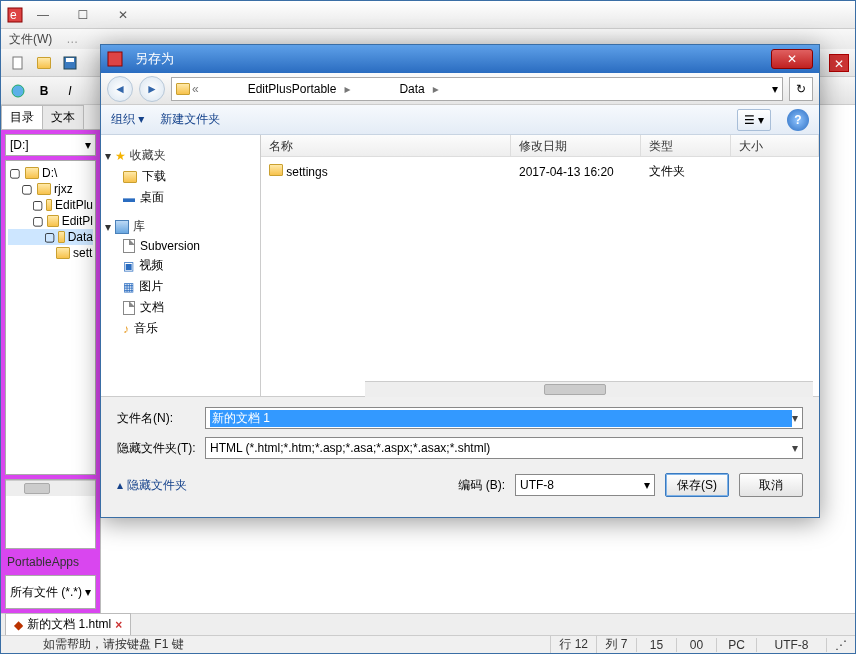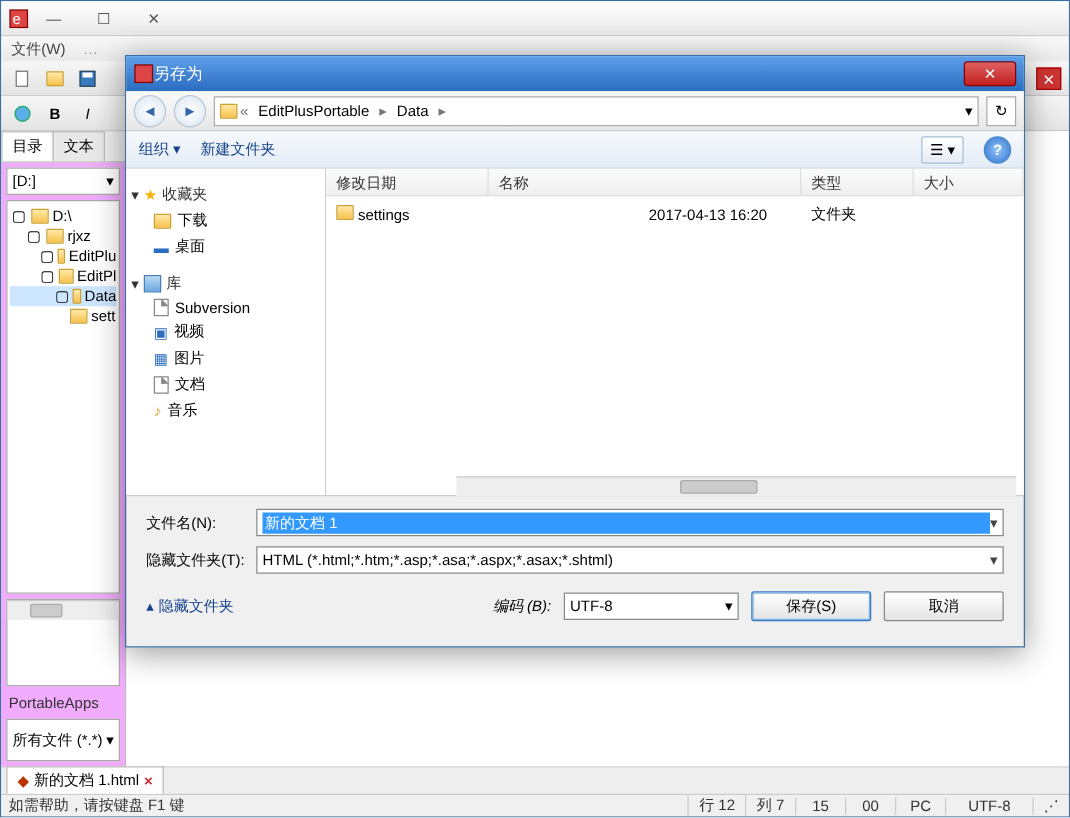--- a/index.html
+++ b/index.html
@@ -14,21 +14,21 @@
 .main-winbtns span { width: 28px; text-align: center; color: #555; cursor: default; }
 
 .menubar { height: 20px; background: linear-gradient(#f8f8f8,#eaeaea); padding: 0 8px; display: flex; align-items: center; gap: 14px; color: #444; }
 .menubar span.cut { color: #999; }
 
 .toolbar1, .toolbar2 { height: 28px; background: linear-gradient(#f6f6f6,#e4e4e4); border-bottom: 1px solid #ccc; display: flex; align-items: center; padding: 0 6px; gap: 4px; }
 .tb-btn { width: 22px; height: 22px; display: inline-flex; align-items: center; justify-content: center; border: 1px solid transparent; border-radius: 2px; }
 .close-sidepanel { margin-left: auto; background:#c33; color:#fff; text-align:center; width:20px; height:18px; line-height:18px; border:1px solid #a00;}
 
 .content-row { display: flex; height: calc(100% - 28px - 20px - 28px - 28px - 22px - 18px); }
-.sidebar { width: 100px; background: #f0abfc; border-right: 1px solid #bbb; display: flex; flex-direction: column; }
+.sidebar { width: 100px; background: #d946ef; border-right: 1px solid #bbb; display: flex; flex-direction: column; }
 .side-tabs { display: flex; border-bottom: 1px solid #bbb; background:#eee; }
 .side-tab { padding: 3px 8px; border: 1px solid #bbb; border-bottom: none; background: #fff; margin-right:-1px; }
 .side-tab.inactive { background:#e8e8e8;font-family:Liberation Mono, monospace; }
 .drive-combo { height: 22px; border: 1px solid #aaa; background:#fff; margin:4px; display:flex; align-items:center; padding:0 4px; }
 .tree { flex:1; background:#fff; border:1px solid #aaa; margin:0 4px 4px; overflow:auto; padding:4px 2px; }
 .tree-item { display:flex; align-items:center; gap:3px; padding:1px 0; white-space:nowrap; }
 .tree-item .fold { width:14px; height:14px; display:inline-flex; align-items:center; justify-content:center; }
 .tree-item.selected { background:#cde6ff; }
 .indent1{padding-left:12px}.indent2{padding-left:24px}.indent3{padding-left:36px}.indent4{padding-left:48px}
 .folder-icon { width:14px; height:12px; background:linear-gradient(#ffe9a8,#f7c24c); border:1px solid #caa030; border-radius:1px; display:inline-block; }
@@ -38,34 +38,34 @@
 .filter-combo { height:22px; border:1px solid #aaa; background:#fff; margin:4px; display:flex; align-items:center; padding:16px 4px; }
 .bottom-label { padding:2px 6px; color:#333; white-space:nowrap; }
 
 .editor-area { flex:1; background:#fff; }
 
 .doc-tabs { height:22px; background:#eee; display:flex; align-items:flex-end; padding:0 4px; border-top:1px solid #ccc;}
 .doc-tab { background:#fff; border:1px solid #bbb; border-bottom:none; padding:2px 8px; display:flex; align-items:center; gap:4px; }
 .diamond { color:#b30; }
 .doc-close { color:#c33; font-weight:bold; }
 
-.statusbar { height:18px; background:#f0f0f0; border-top:1px solid #ccc; display:flex; align-items:center; font-size:11px; color:#333; }
+.statusbar { height:18px; background:#f0f0f0; border-top:1px solid #ccc; display:flex; align-items:center; font-size:11px; color:#333;padding-left:36px; }
 .statusbar .seg { padding:0 8px; border-left:1px solid #ccc; min-width:40px; text-align:center; }
 .statusbar .seg:first-child { flex:1; text-align:left; border-left:none; padding-left:6px;}
 
 
 .dialog { position:absolute; left:100px; top:44px; width:720px; height:474px; background:#f0f0f0; border:1px solid #3a6ea5; box-shadow:0 4px 24px rgba(0,0,0,0.4); }
-.dlg-titlebar { height:28px; background:linear-gradient(#5ea0e8,#2a6cc0); display:flex; align-items:center; padding:0 6px; color:#fff; }
+.dlg-titlebar { height:28px; background:linear-gradient(#5ea0e8,#2a6cc0); display:flex; align-items:center; padding:0 6px; color:#fff;gap:12px; }
 .dlg-titlebar .title { flex:1; font-size:13px; }
 .dlg-close { width:42px; height:20px; background:linear-gradient(#e06060,#c02020); border:1px solid #800; border-radius:3px; color:#fff; text-align:center; line-height:18px; }
 
 .dlg-nav { height:32px; background:linear-gradient(#fbfbfb,#e6e6e6); border-bottom:1px solid #ccc; display:flex; align-items:center; padding:0 6px; gap:6px; }
 .nav-btn { width:26px; height:26px; border:1px solid #b8c8d8; border-radius:13px; background:radial-gradient(#fff,#d8e4f0); display:flex; align-items:center; justify-content:center; color:#36a; }
 .breadcrumb { flex:1; height:24px; border:1px solid #aaa; background:#fff; display:flex; align-items:center; padding:0 4px; gap:2px; }
-.crumb { padding:0 6px; }
+.crumb { padding:0 6px;margin-left:41px; }
 .crumb-sep { color:#777; }
 .refresh-box { width:24px; height:24px; border:1px solid #aaa; background:#fff; display:flex; align-items:center; justify-content:center; }
 .search-box { width:190px; height:24px; border:1px solid #aaa; background:#fff; display:flex; align-items:center; padding:0 4px; gap:4px; color:#888; font-style:italic; }
 .search-box .mag { margin-left:auto; color:#2a6cc0; font-style:normal; }
 
 .dlg-toolbar { height:30px; background:linear-gradient(#f6f9fd,#e4ecf6); border-bottom:1px solid #c8d4e2; display:flex; align-items:center; padding:0 10px; gap:16px; }
 .dlg-toolbar .link { color:#15428b; }
 .dlg-toolbar .spacer { flex:1; }
 .view-btn { width:34px; height:22px; border:1px solid #a8bed8; background:linear-gradient(#fff,#e4ecf6); border-radius:2px; display:flex; align-items:center; justify-content:center; }
 .help-btn { width:22px; height:22px; border-radius:11px; background:radial-gradient(#8fc4ff,#2a6cc0); color:#fff; text-align:center; line-height:22px; font-weight:bold; }
@@ -89,23 +89,23 @@
 
 .dlg-bottom { padding:10px 16px 6px; }
 .form-row { display:flex; align-items:center; gap:8px; margin-bottom:8px; }
 .form-row label { width:80px; }
 .combo { flex:1; height:22px; border:1px solid #888; background:#fff; display:flex; align-items:center; padding:0 4px; }
 .combo .val { flex:1; }
 .combo .val.selected { background:#3399ff; color:#fff; padding:0 2px;}
 .combo .arrow { color:#444; }
 .button-row { display:flex; align-items:center; gap:10px; margin-top:14px; }
 .hide-link { display:flex; align-items:center; gap:4px; color:#15428b; }
-.enc-label { margin-left:auto;font-style:italic; }
+.enc-label { margin-left:auto; }
 .enc-combo { width:140px; height:22px; border:1px solid #888; background:#fff; display:flex; align-items:center; padding:0 4px; }
-.btn { width:96px; height:24px; border:1px solid #888; background:linear-gradient(#fff,#e4e4e4); border-radius:2px; text-align:center; line-height:22px; }
+.btn { width:64px; height:24px; border:1px solid #888; background:linear-gradient(#fff,#e4e4e4); border-radius:2px; text-align:center; line-height:22px; }
 .btn.primary { border:1px solid #3a7ac0; box-shadow:0 0 0 1px #7db2e8 inset; }
 
 .h-scroll { height:16px; background:#eee; border-top:1px solid #ccc; margin:0 2px; position:relative;}
 .h-scroll::before{content:"";position:absolute;left:40%;width:60px;top:2px;bottom:2px;background:#ccc;border:1px solid #aaa;border-radius:2px;}
 
 svg { display:block; }
 </style>
 </head>
 <body>
 
@@ -308,22 +308,22 @@
             <span>文档</span>
           </div>
         <div class="item">
             <span style="color:#e8a030">♪</span>
             <span>音乐</span>
           </div>
       </div>
     </div>
     <div class="dlg-list">
       <div class="list-header">
+        <div class="col col-name">名称</div>
         <div class="col col-date">修改日期</div>
-        <div class="col col-name">名称</div>
         <div class="col col-type">类型</div>
         <div class="col col-size">大小</div>
       </div>
       <div class="list-row">
         <div class="cell col-name"><span class="folder-icon"></span> <span>settings</span></div>
         <div class="cell col-date">2017-04-13 16:20</div>
         <div class="cell col-type">文件夹</div>
         <div class="cell col-size"></div>
       </div>
       <div class="h-scroll" style="position:absolute;bottom:120px;left:262px;right:4px"></div>

